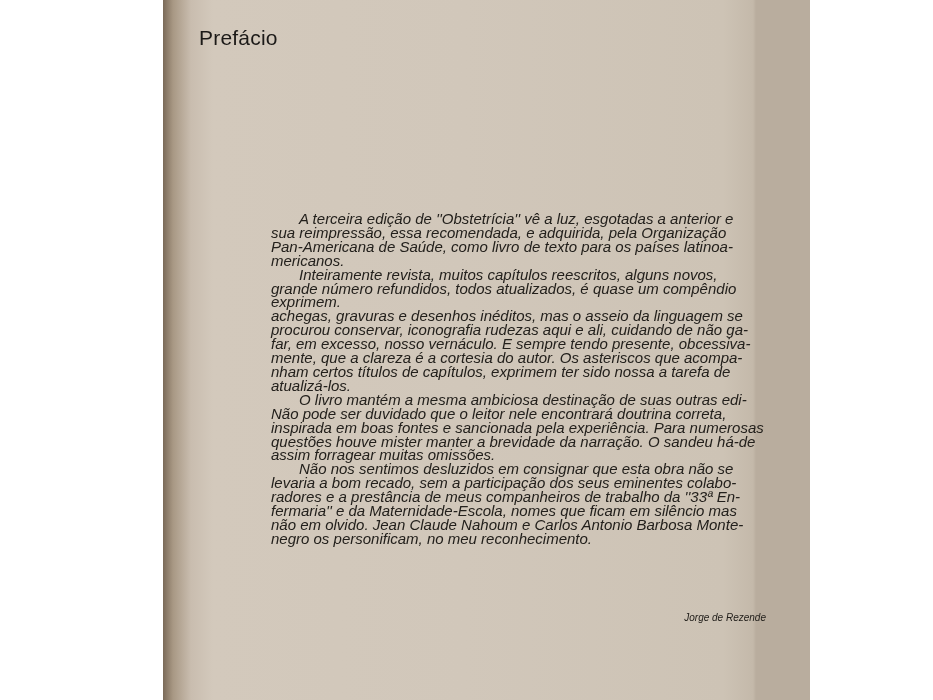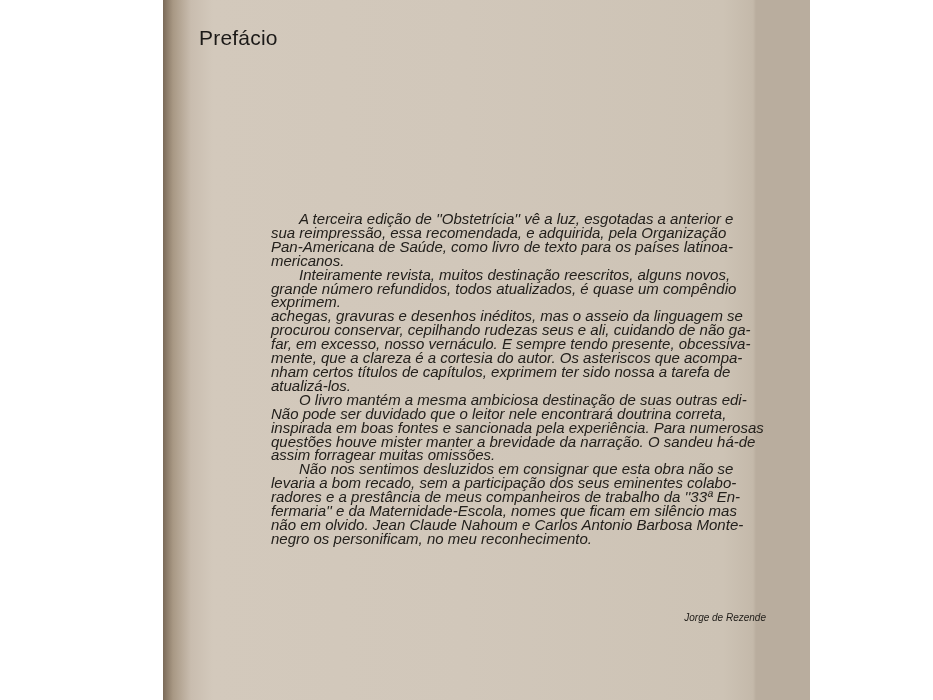--- a/index.html
+++ b/index.html
@@ -38,27 +38,27 @@
   <div class="title">Prefácio</div>
 
   <div class="body-text">
     <p class="para">
       <span class="line indent">A terceira edição de ''Obstetrícia'' vê a luz, esgotadas a anterior e</span>
       <span class="line">sua reimpressão, essa recomendada, e adquirida, pela Organização</span>
       <span class="line">Pan-Americana de Saúde, como livro de texto para os países latinoa-</span>
       <span class="line last">mericanos.</span>
     </p>
     <p class="para">
-      <span class="line indent">Inteiramente revista, muitos destinação reescritos, alguns novos,</span>
+      <span class="line indent">Inteiramente revista, muitos capítulos reescritos, alguns novos,</span>
       <span class="line">grande número refundidos, todos atualizados, é quase um compêndio</span>
       <span class="line last">exprimem.</span>
     </p>
     <p class="para">
       <span class="line">achegas, gravuras e desenhos inéditos, mas o asseio da linguagem se</span>
-      <span class="line">procurou conservar, cepilhando rudezas seus e ali, cuidando de não ga-</span>
+      <span class="line">procurou conservar, iconografia rudezas aqui e ali, cuidando de não ga-</span>
       <span class="line">far, em excesso, nosso vernáculo. E sempre tendo presente, obcessiva-</span>
       <span class="line">mente, que a clareza é a cortesia do autor. Os asteriscos que acompa-</span>
       <span class="line">nham certos títulos de capítulos, exprimem ter sido nossa a tarefa de</span>
       <span class="line last">atualizá-los.</span>
     </p>
     <p class="para">
       <span class="line indent">O livro mantém a mesma ambiciosa destinação de suas outras edi-</span>
       <span class="line">Não pode ser duvidado que o leitor nele encontrará doutrina correta,</span>
       <span class="line">inspirada em boas fontes e sancionada pela experiência. Para numerosas</span>
       <span class="line">questões houve mister manter a brevidade da narração. O sandeu há-de</span>

